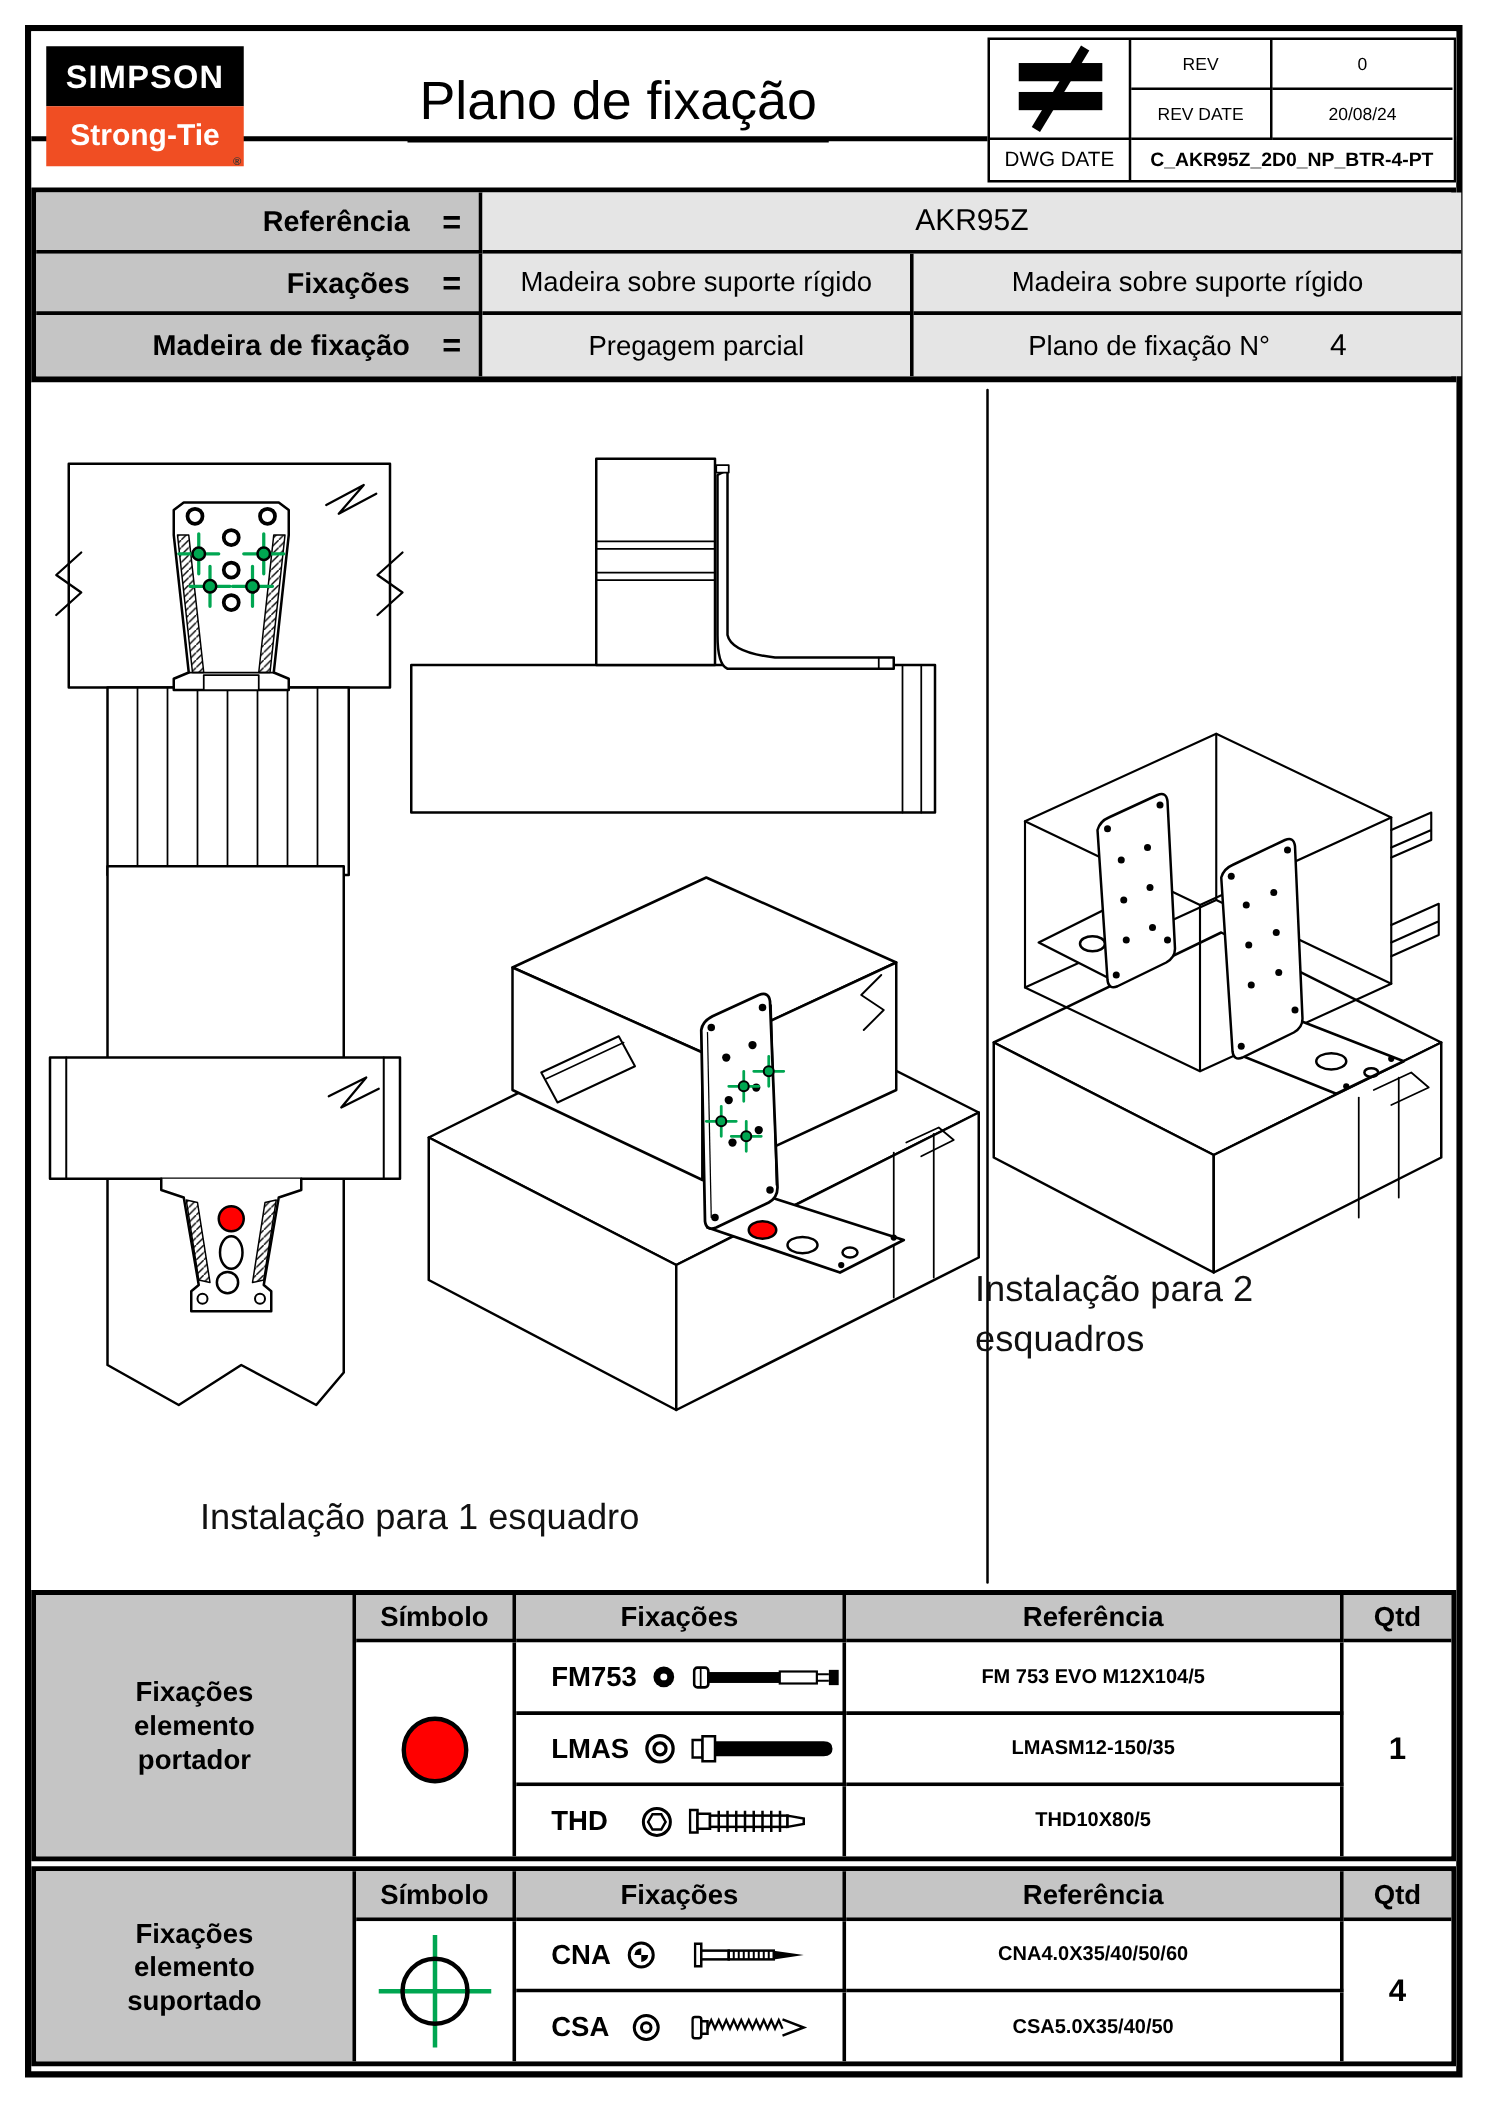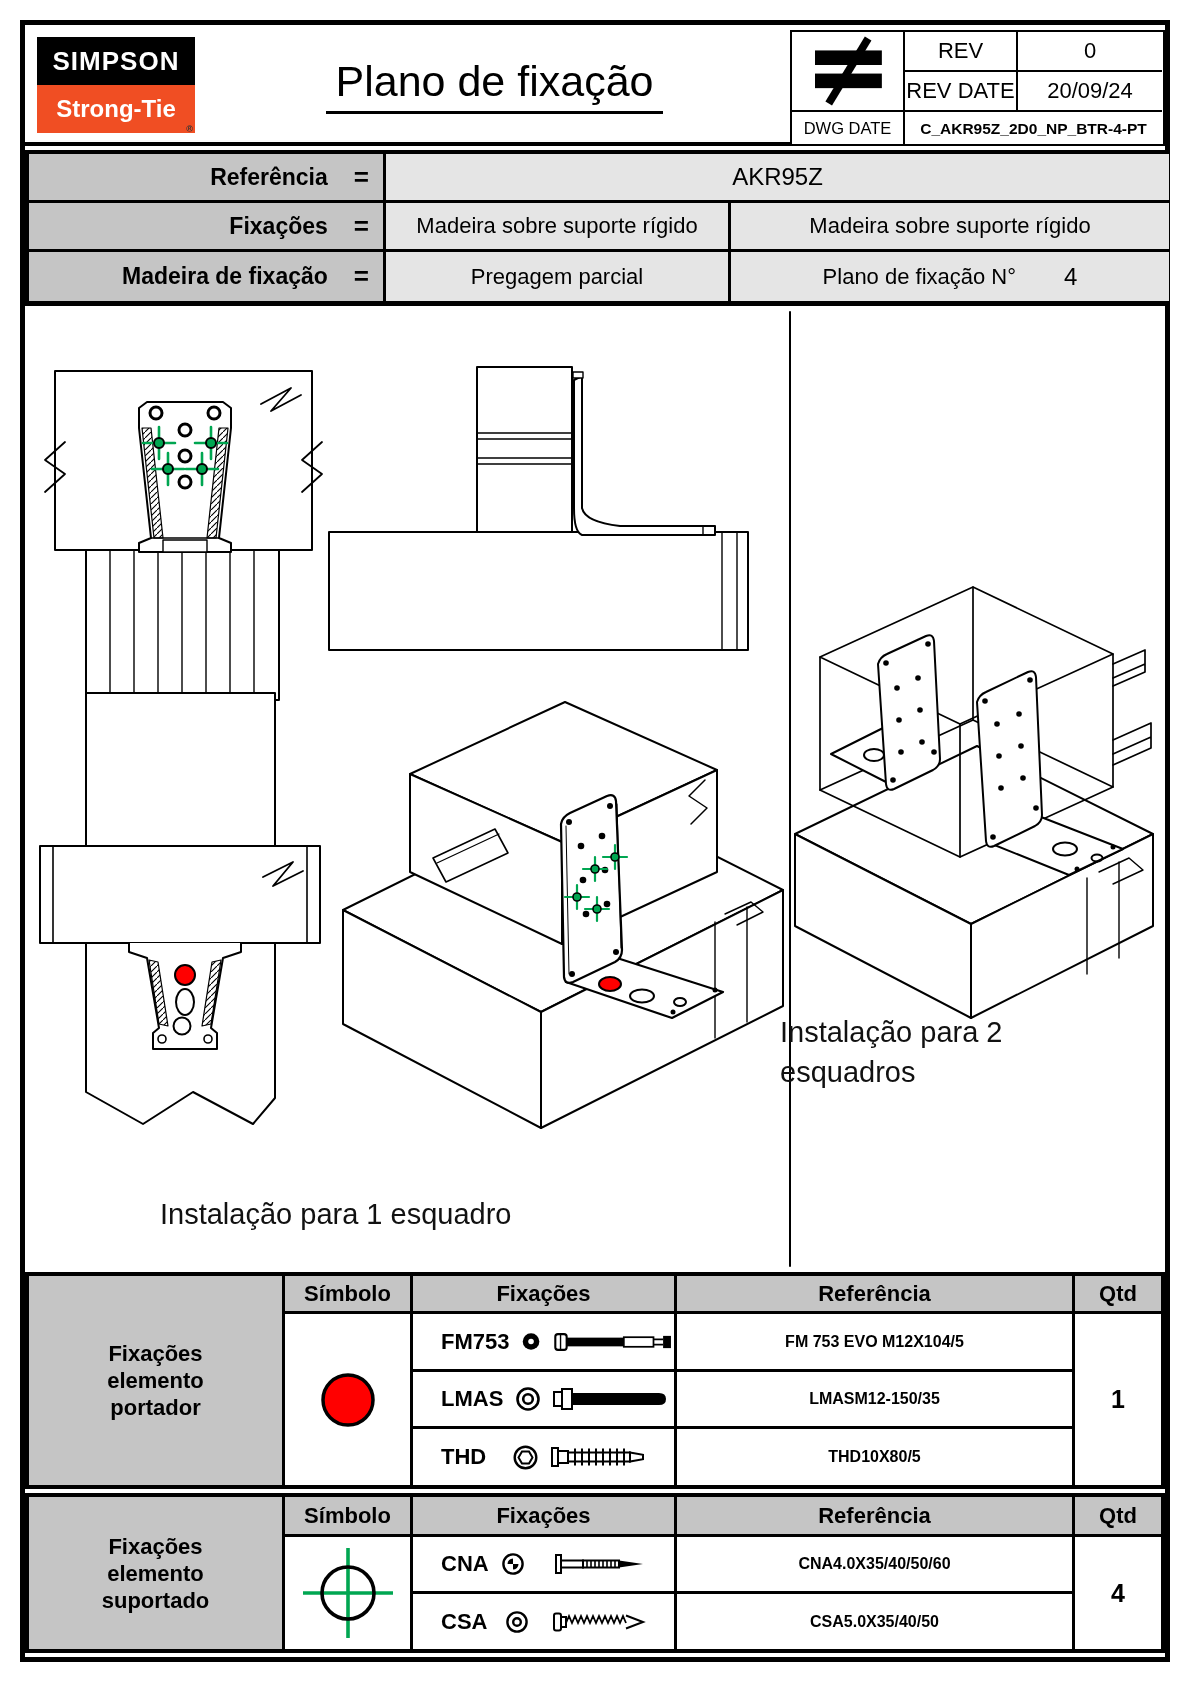--- a/index.html
+++ b/index.html
@@ -3,35 +3,35 @@
 <meta charset="utf-8">
 <style>
   html,body{margin:0;padding:0;background:#fff;}
   .page{position:relative;width:1190px;height:1682px;background:#fff;
         font-family:"Liberation Sans","DejaVu Sans",sans-serif;color:#000;overflow:hidden;}
   .frame{position:absolute;left:20px;top:20px;width:1150px;height:1642px;
          border:5px solid #000;box-sizing:border-box;}
   .abs{position:absolute;}
 
   
-  .header{left:0;top:0;width:1140px;height:121px;border-bottom:4px solid #000;box-sizing:border-box;background:#fff;}
+  .header{left:0;top:0;width:1140px;height:88px;border-bottom:4px solid #000;box-sizing:border-box;background:#fff;}
   .logo{left:12px;top:12px;width:158px;height:96px;}
   .logo-top{height:48px;background:#000;color:#fff;display:flex;align-items:center;justify-content:center;
             font-weight:bold;font-size:26px;letter-spacing:1px;}
   .logo-bot{position:relative;height:48px;background:#f04e23;color:#fff;display:flex;align-items:center;justify-content:center;
             font-weight:bold;font-size:24px;}
   .logo-reg{position:absolute;right:2px;bottom:-1px;font-size:9px;color:#333;}
   .title-wrap{left:192px;top:32px;width:555px;text-align:center;}
   .title-wrap span{display:inline-block;font-size:43px;padding:0 10px 5px 10px;border-bottom:3.5px solid #000;}
 
   .tblock{left:765px;top:5px;width:375px;height:116px;display:grid;
           grid-template-columns:113px 113px 144px;grid-template-rows:40px 40px 33px;
           border:2.5px solid #000;box-sizing:border-box;background:#fff;}
   .tbc{border-right:2.5px solid #000;border-bottom:2.5px solid #000;display:flex;align-items:center;justify-content:center;
-       box-sizing:border-box;font-size:22px;overflow:hidden;}
+       box-sizing:border-box;font-size:14px;overflow:hidden;}
   .tbc.last{border-right:none;} .tbc.bot{border-bottom:none;}
   .sym-cell{grid-row:1 / span 2;}
   .dwg-val{grid-column:2 / span 2;font-size:15.5px;font-weight:bold;letter-spacing:0px;}
   .dwg-lab{font-size:16.5px;}
 
   
   .info{left:0;top:125px;width:1140px;display:grid;grid-template-columns:357px 345px 438px;
         grid-template-rows:49px 49px 49px;border:4px solid #000;border-bottom-width:5px;box-sizing:border-box;background:#fff;}
   .ic{box-sizing:border-box;display:flex;align-items:center;justify-content:center;font-size:22px;background:#e5e5e5;}
   .ic.lab{background:#c5c5c5;justify-content:flex-end;gap:26px;padding-right:14px;
@@ -82,21 +82,21 @@
       <div class="tbc sym-cell">
         <svg width="92" height="72" viewBox="0 0 105 84">
           <rect x="14" y="18" width="78" height="17" fill="#000"></rect>
           <rect x="14" y="45" width="78" height="17" fill="#000"></rect>
           <line x1="76" y1="4" x2="30" y2="80" stroke="#000" stroke-width="9"></line>
         </svg>
       </div>
       <div class="tbc">REV</div>
       <div class="tbc last">0</div>
       <div class="tbc">REV DATE</div>
-      <div class="tbc last">20/09/24</div>
+      <div class="tbc last">20/08/24</div>
       <div class="tbc bot dwg-lab">DWG DATE</div>
       <div class="tbc bot last dwg-val">C_AKR95Z_2D0_NP_BTR-4-PT</div>
     </div>
   </div>
 
   <div class="abs info">
     <div class="ic lab bdb">
       <span>Referência</span>
           <span class="eq">=</span>
     </div>

